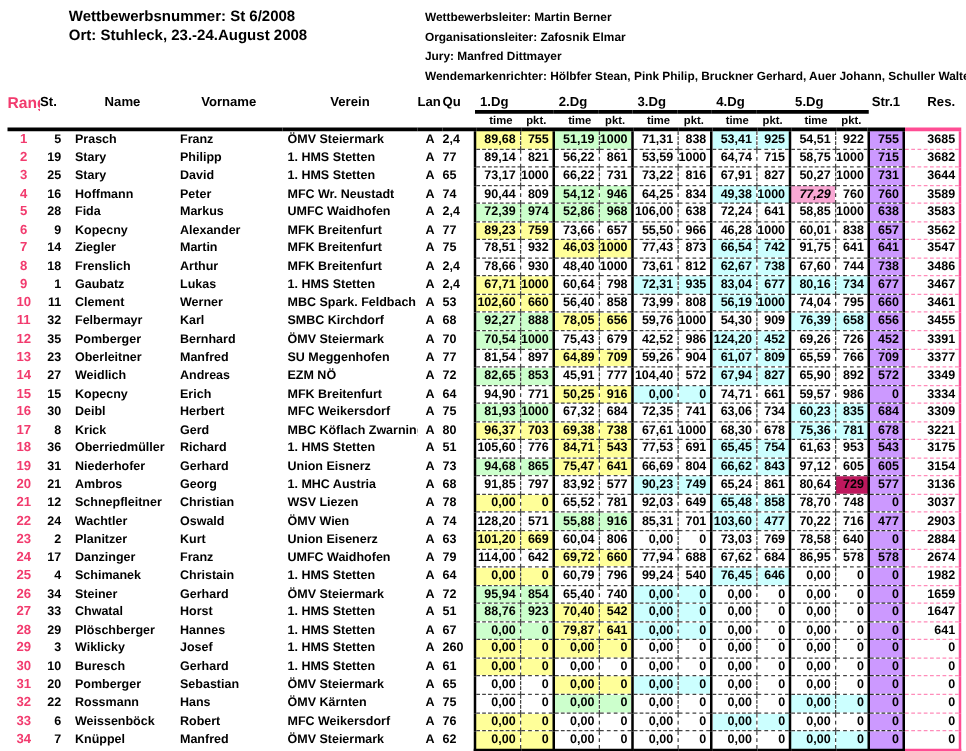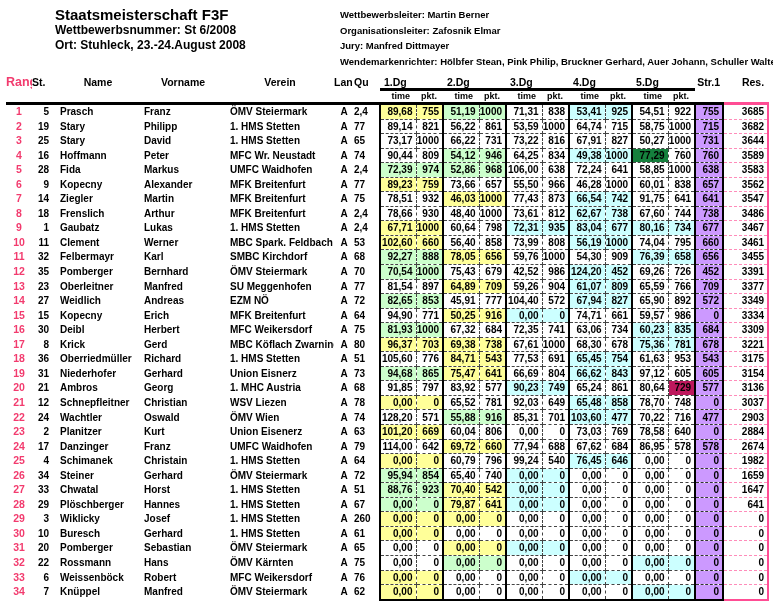--- a/index.html
+++ b/index.html
@@ -33,21 +33,20 @@
   td.str1{background:#cc99ff;text-align:right;padding-right:3px;border-right:2px solid #000;border-bottom:1px dashed #333;}
   td.res{text-align:right;padding-right:3px;border-right:2px solid #ff4d94;border-bottom:1px dashed #ff8cba;}
   tbody tr:last-child td.t,tbody tr:last-child td.p,tbody tr:last-child td.str1{border-bottom:2px solid #000;}
   tbody tr:last-child td.res{border-bottom:2px solid #ff4d94;}
 </style>
 </head>
 <body>
 
 <div id="hdr">
   <div class="hleft">
-    <div class="title">Staatsmeisterschaft F3F</div>
     <div class="sub">Wettbewerbsnummer: St 6/2008</div>
     <div class="sub">Ort: Stuhleck, 23.-24.August 2008</div>
   </div>
   <div class="hright">
     <div>Wettbewerbsleiter: Martin Berner</div>
     <div>Organisationsleiter: Zafosnik Elmar</div>
     <div>Jury: Manfred Dittmayer</div>
     <div>Wendemarkenrichter: Hölbfer Stean, Pink Philip, Bruckner Gerhard, Auer Johann, Schuller Walter</div>
   </div>
 </div>
@@ -177,21 +176,21 @@
         <td class="lan">A</td>
         <td class="qu">74</td>
         <td class="t" style="background: rgb(255, 255, 255);">90,44</td>
         <td class="p" style="background: rgb(255, 255, 255);">809</td>
         <td class="t t2" style="background: rgb(204, 255, 204);">54,12</td>
         <td class="p" style="background: rgb(204, 255, 204);">946</td>
         <td class="t t2" style="background: rgb(255, 255, 255);">64,25</td>
         <td class="p" style="background: rgb(255, 255, 255);">834</td>
         <td class="t t2" style="background: rgb(204, 255, 255);">49,38</td>
         <td class="p" style="background: rgb(204, 255, 255);">1000</td>
-        <td class="t t2" style="background: #15803d;">77,29</td>
+        <td class="t t2" style="background: #f9a8d4; font-style: italic;">77,29</td>
         <td class="p" style="background: rgb(255, 255, 255);">760</td>
         <td class="str1">760</td>
         <td class="res">3589</td>
       </tr>
       <tr>
         <td class="rang">5</td>
         <td class="st">28</td>
         <td class="nm">Fida</td>
         <td class="vn">Markus</td>
         <td class="ve">UMFC Waidhofen</td>

